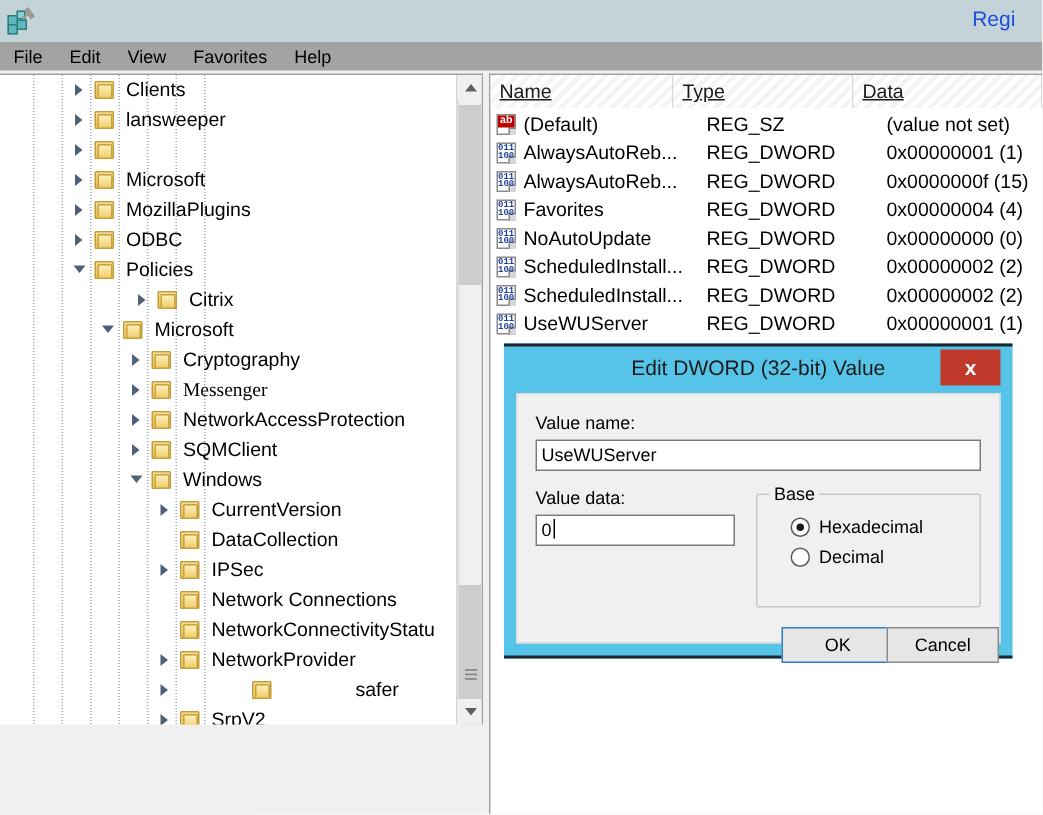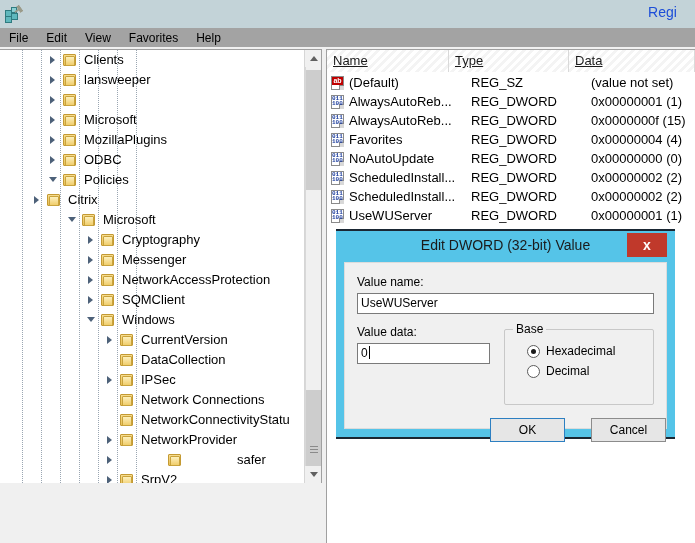--- a/index.html
+++ b/index.html
@@ -348,21 +348,21 @@
           <div class="tnode" style="padding-left: 46px;">
             <span class="tw">
               <span class="twist open"></span>
             </span>
             <span class="folder">
               <span class="back"></span>
               <span class="front"></span>
             </span>
             <span class="tlabel">Policies</span>
           </div>
-          <div class="tnode" style="padding-left: 30px;">
+          <div class="tnode" style="padding-left: 88px;">
             <span class="tw">
               <span class="twist closed"></span>
             </span>
             <span class="folder">
               <span class="back"></span>
               <span class="front"></span>
             </span>
             <span class="tlabel">Citrix</span>
           </div>
           <div class="tnode" style="padding-left: 65px;">
@@ -378,21 +378,21 @@
           <div class="tnode" style="padding-left: 84px;">
             <span class="tw">
               <span class="twist closed"></span>
             </span>
             <span class="folder">
               <span class="back"></span>
               <span class="front"></span>
             </span>
             <span class="tlabel">Cryptography</span>
           </div>
-          <div class="tnode" style="padding-left: 84px;">
+          <div class="tnode" style="padding-left: 84px; font-family: Liberation Serif, serif;">
             <span class="tw">
               <span class="twist closed"></span>
             </span>
             <span class="folder">
               <span class="back"></span>
               <span class="front"></span>
             </span>
             <span class="tlabel">Messenger</span>
           </div>
           <div class="tnode" style="padding-left: 84px;">
@@ -646,18 +646,18 @@
             <span class="radio on"></span>
             <span class="radio-label">Hexadecimal</span>
           </div>
           <div class="radio-row">
             <span class="radio"></span>
             <span class="radio-label">Decimal</span>
           </div>
         </div>
       </div>
 
-      <div class="dlg-btn default" style="left:145px;top:155px;">OK</div>
+      <div class="dlg-btn default" style="left:176px;top:155px;">OK</div>
       <div class="dlg-btn" style="left:246px;top:155px;">Cancel</div>
     </div>
   </div>
 
 </div>
 
 </body></html>

